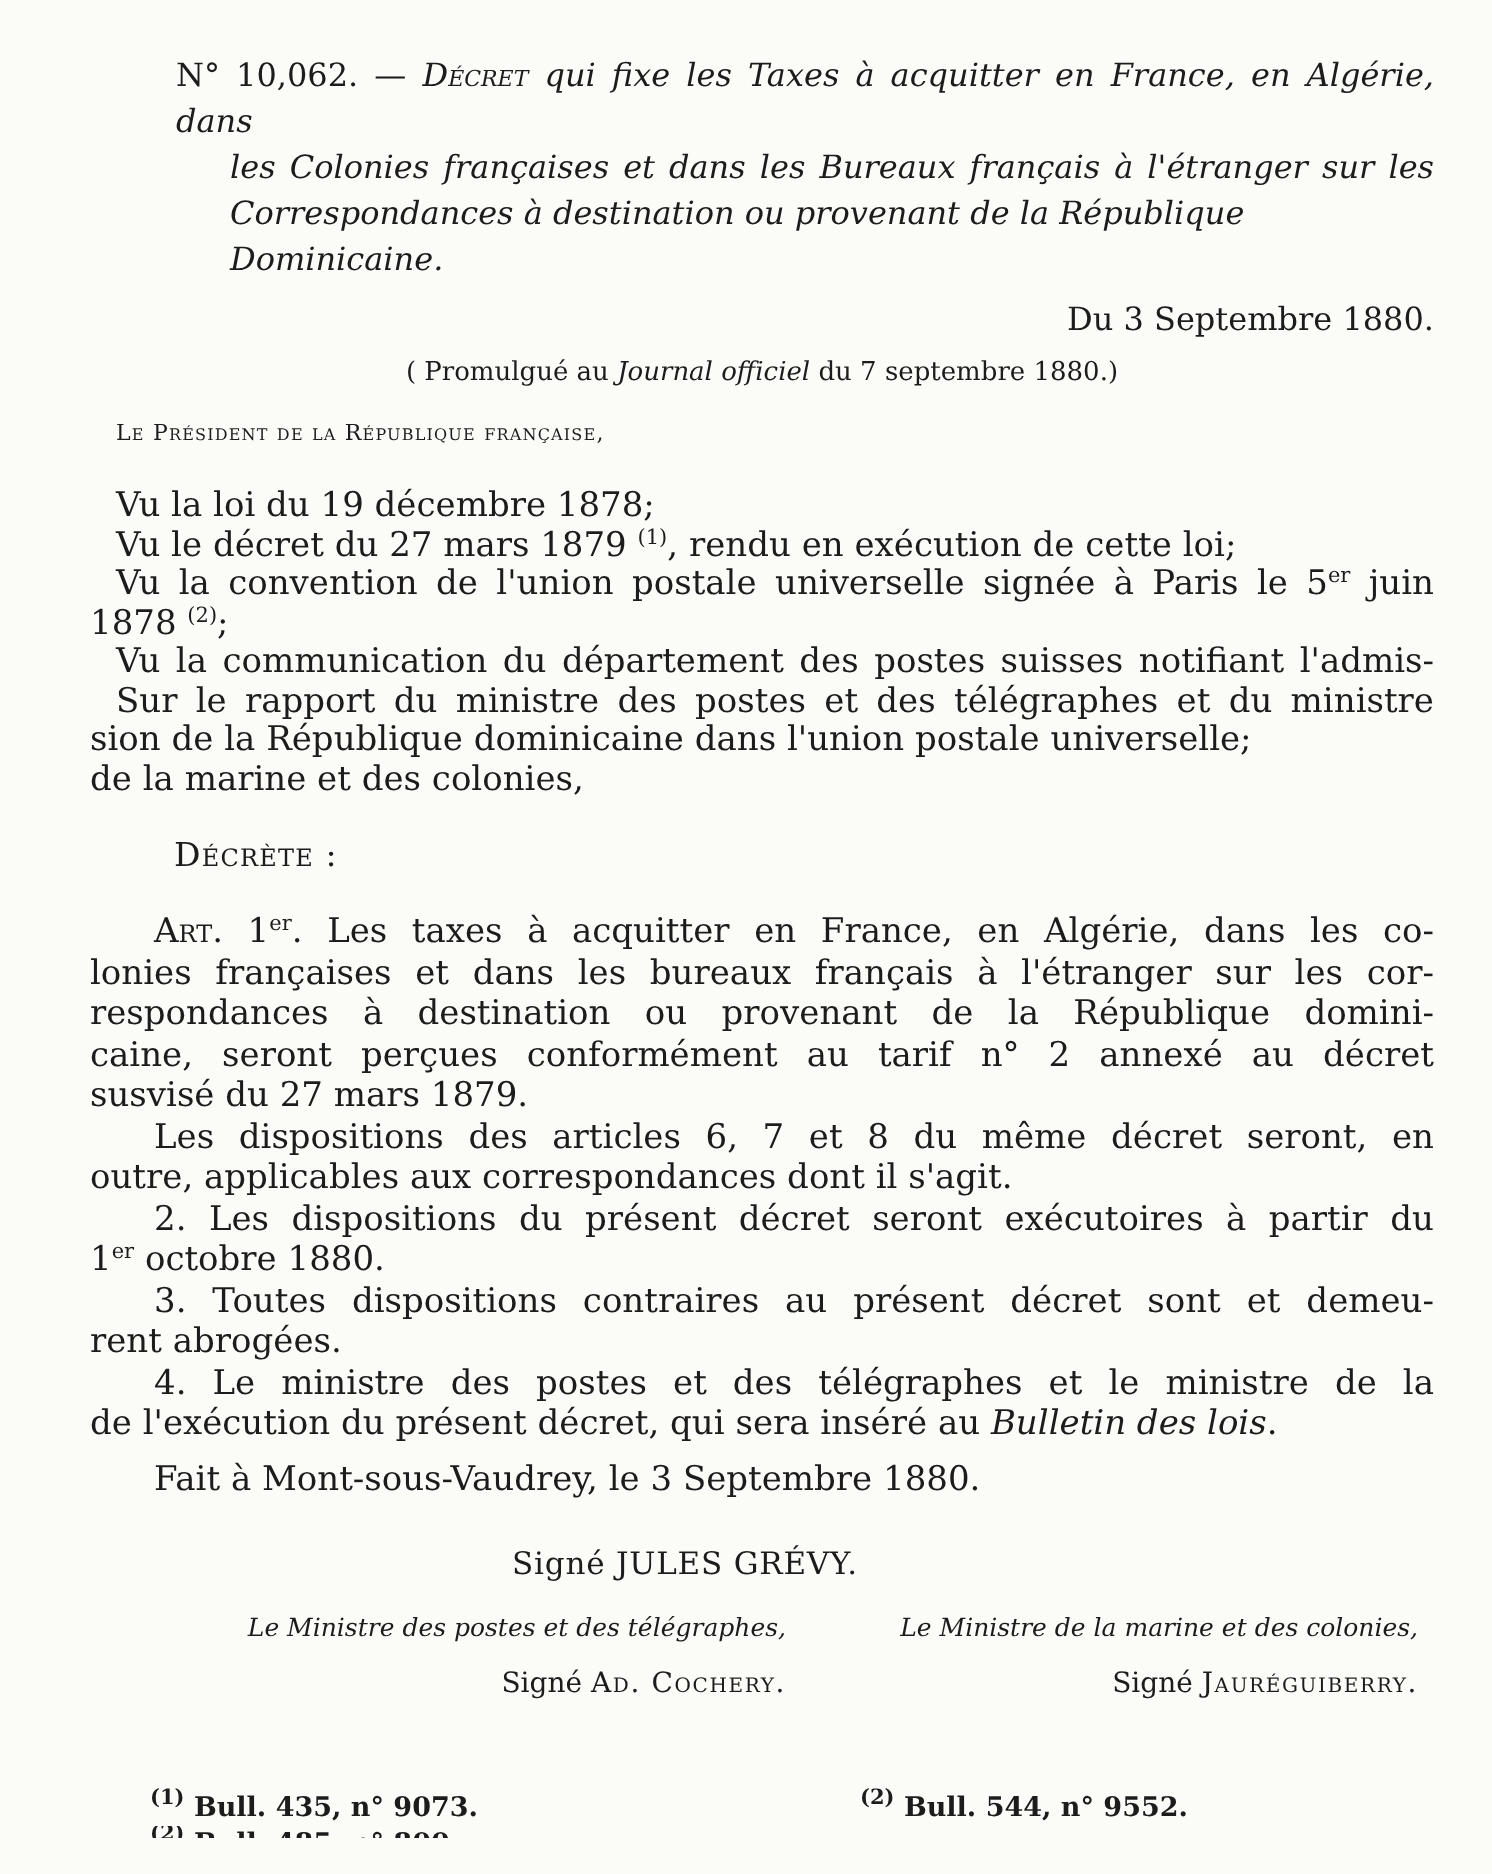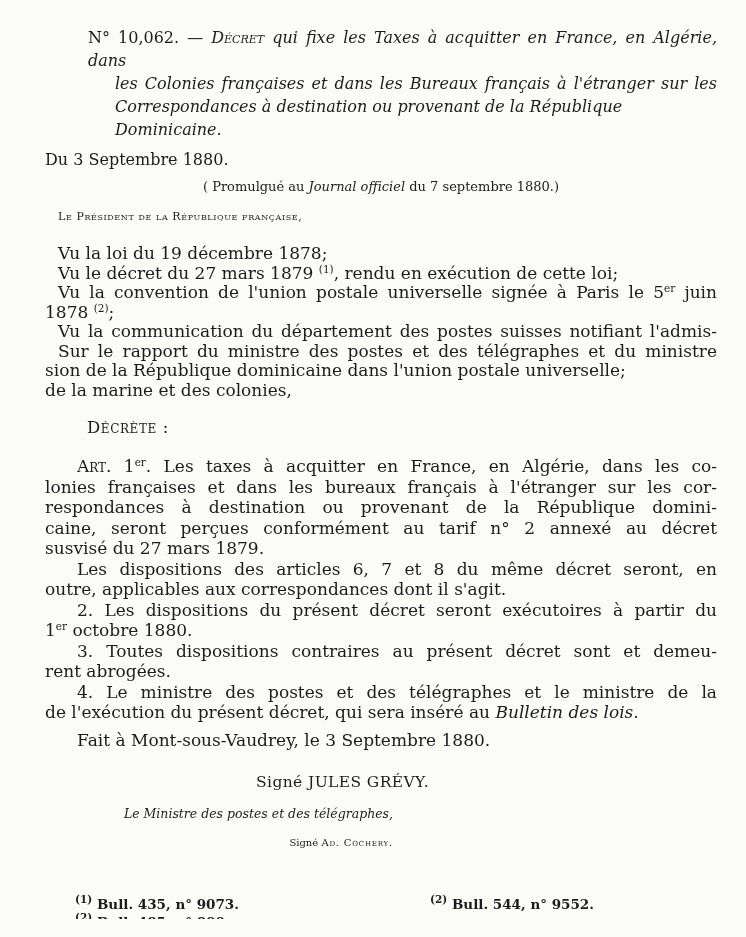--- a/index.html
+++ b/index.html
@@ -18,38 +18,38 @@
   .ind2{padding-left:32px}
   sup{font-size:10.5px;line-height:0;vertical-align:6px}
   .sc{font-variant:small-caps}
   .it{font-style:italic}
   .roman{font-style:normal}
 
   .header .ln{font-size:16px;line-height:23px;font-style:italic}
   .h1{padding-left:43px}
   .h2{padding-left:70px}
 
-  .date-line{text-align:left;margin-top:9px;font-size:16px;line-height:20px}
+  .date-line{text-align:right;margin-top:9px;font-size:16px;line-height:20px}
   .prom{text-align:center;margin-top:8px;font-size:13px;line-height:18px}
   .salutation{margin-top:10px;padding-left:13px;font-size:11px;line-height:21px;font-variant:small-caps;letter-spacing:.6px}
 
   .recitals{margin-top:17px}
   .decree-word{margin-top:18px;padding-left:42px;font-size:16.5px;line-height:20px;font-variant:small-caps;letter-spacing:.6px}
   .articles{margin-top:18px}
   .articles .ln{line-height:20.5px}
   .fait{margin-top:7px;line-height:20px}
 
   .sig-p{margin-top:22px;text-align:center;padding-right:77px;font-size:15.5px;line-height:20px;letter-spacing:.4px}
 
   .cs{display:flex;margin-top:14px}
   .cs-col{text-align:right}
   .cs-left{width:310px;margin-left:38px}
   .cs-right{width:300px;margin-left:16px}
   .cs-title{font-style:italic;font-size:12.5px;line-height:16px}
-  .cs-name{margin-top:12px;font-size:10px;line-height:17px}
+  .cs-name{margin-top:12px;font-size:14px;line-height:17px}
   .cs-name .name{font-variant:small-caps;letter-spacing:.8px}
 
   .footnotes{display:flex;margin-top:44px;font-size:13.5px;line-height:18px;font-weight:bold}
   .fn-left{margin-left:30px;width:332px}
   .fn-right{margin-left:23px}
   .fn-cut{height:6px;overflow:hidden}
 </style>
 </head>
 <body>
 
@@ -122,20 +122,26 @@
     <span>Signé </span><span>JULES GRÉVY.</span>
   </div>
 
   <div class="cs">
     <div class="cs-col cs-left">
       <div class="cs-title">Le Ministre des postes et des télégraphes,</div>
       <div class="cs-name">
         <span>Signé </span><span class="name">Ad. Cochery.</span>
       </div>
     </div>
+    <div class="cs-col cs-right">
+      <div class="cs-title">Le Ministre de la marine et des colonies,</div>
+      <div class="cs-name">
+        <span>Signé </span><span class="name">Jauréguiberry.</span>
+      </div>
+    </div>
   </div>
 
   <div class="footnotes">
     <div class="fn-left">
       <div>
         <sup>(1)</sup><span> Bull. 435, n° 9073.</span>
       </div>
       <div class="fn-cut">
         <sup>(2)</sup><span> Bull. 485, n° 800.</span>
       </div>

